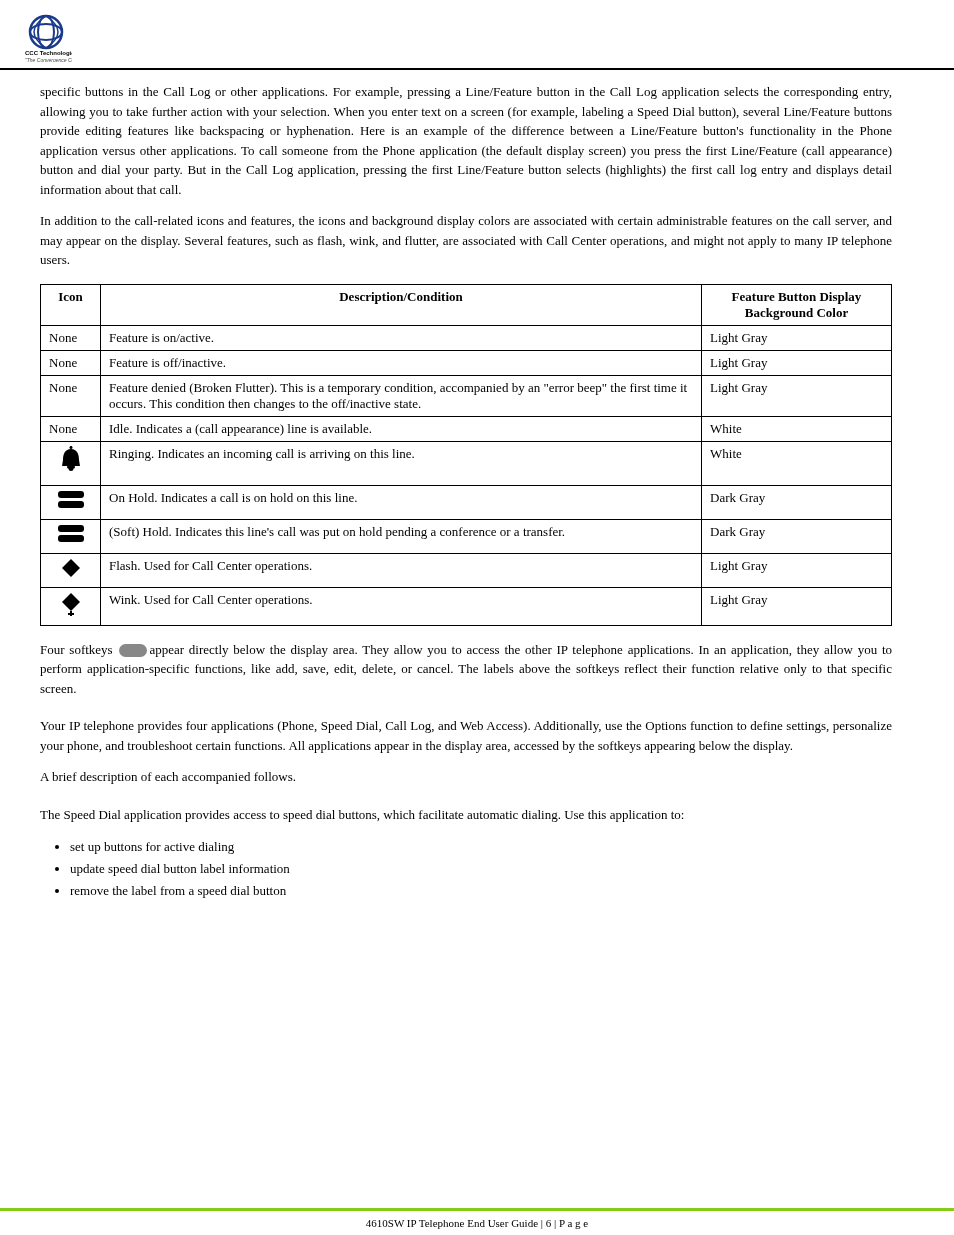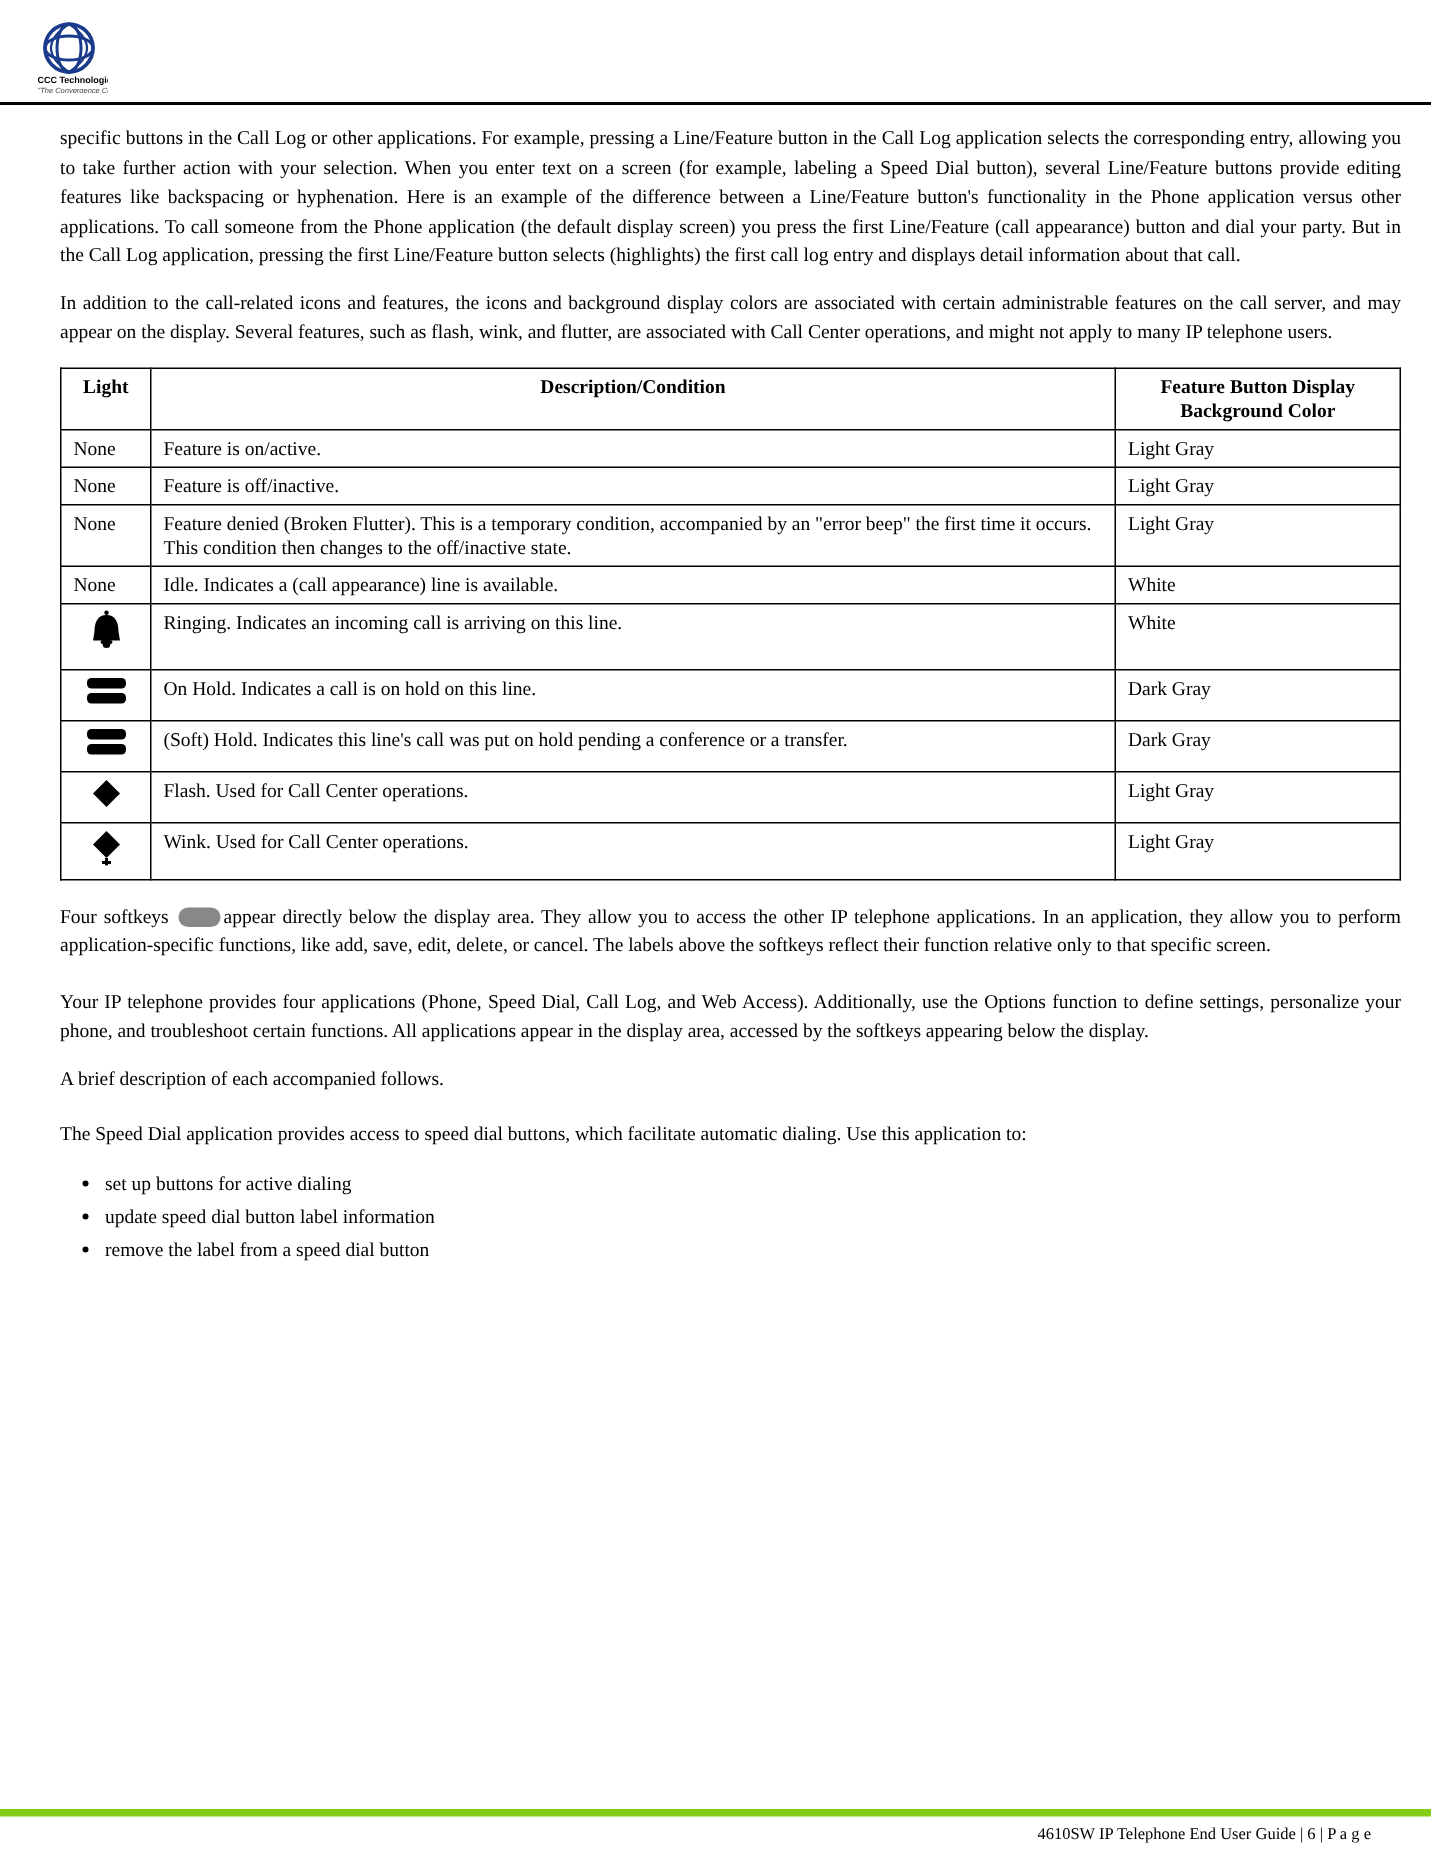--- a/index.html
+++ b/index.html
@@ -26,21 +26,21 @@
     .logo-area {
       display: flex;
       flex-direction: column;
       align-items: flex-start;
     }
     .logo-circle {
       width: 52px;
       height: 52px;
     }
     .content {
-      padding: 12px 20px 10px 40px;
+      padding: 12px 62px 10px 40px;
       flex: 1;
     }
     .text-block {
       margin-bottom: 12px;
       line-height: 1.5;
       text-align: justify;
     }
     .table-container {
       margin: 14px 0;
       border-collapse: collapse;
@@ -63,24 +63,24 @@
     }
     .col-icon { width: 60px; }
     .col-desc { width: auto; }
     .col-color { width: 190px; }
     .icon-cell {
       font-size: 18px;
       text-align: center;
       vertical-align: middle;
     }
     .footer {
-      border-top: 5px solid #84cc16;
+      border-top: 3px solid #84cc16;
       padding: 6px 40px;
       display: flex;
-      justify-content: flex-end;
+      justify-content: center;
       font-size: 11px;
       color: #000;
     }
     .bullet-list {
       margin-left: 30px;
       line-height: 1.7;
       list-style-type: disc;
     }
     p { margin-bottom: 10px; }
     .section-gap { margin-top: 18px; }
@@ -106,21 +106,21 @@
   <div class="content">
 
     <p class="text-block">specific buttons in the Call Log or other applications. For example, pressing a Line/Feature button in the Call Log application selects the corresponding entry, allowing you to take further action with your selection. When you enter text on a screen (for example, labeling a Speed Dial button), several Line/Feature buttons provide editing features like backspacing or hyphenation. Here is an example of the difference between a Line/Feature button's functionality in the Phone application versus other applications. To call someone from the Phone application (the default display screen) you press the first Line/Feature (call appearance) button and dial your party. But in the Call Log application, pressing the first Line/Feature button selects (highlights) the first call log entry and displays detail information about that call.</p>
 
     <p class="text-block">In addition to the call-related icons and features, the icons and background display colors are associated with certain administrable features on the call server, and may appear on the display. Several features, such as flash, wink, and flutter, are associated with Call Center operations, and might not apply to many IP telephone users.</p>
 
     <div class="table-container">
       <table>
         <thead>
           <tr>
-            <th class="col-icon">Light</th>
+            <th class="col-icon">Icon</th>
             <th class="col-desc">Description/Condition</th>
             <th class="col-color">Feature Button Display<br>Background Color</th>
           </tr>
         </thead>
         <tbody id="table-body">
 
           <tr>
             <td>None</td>
             <td>Feature is on/active.</td>
             <td>Light Gray</td>

